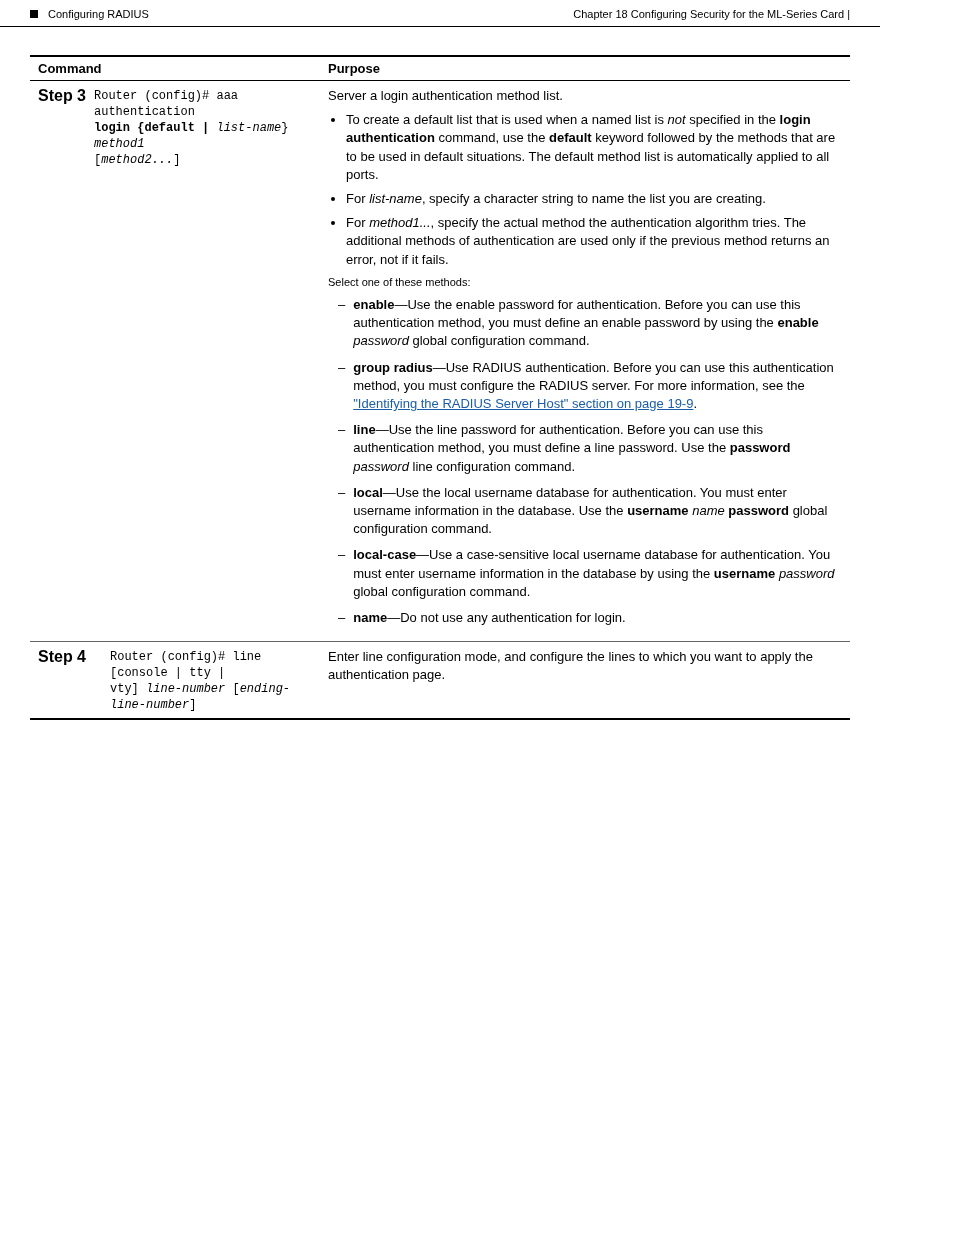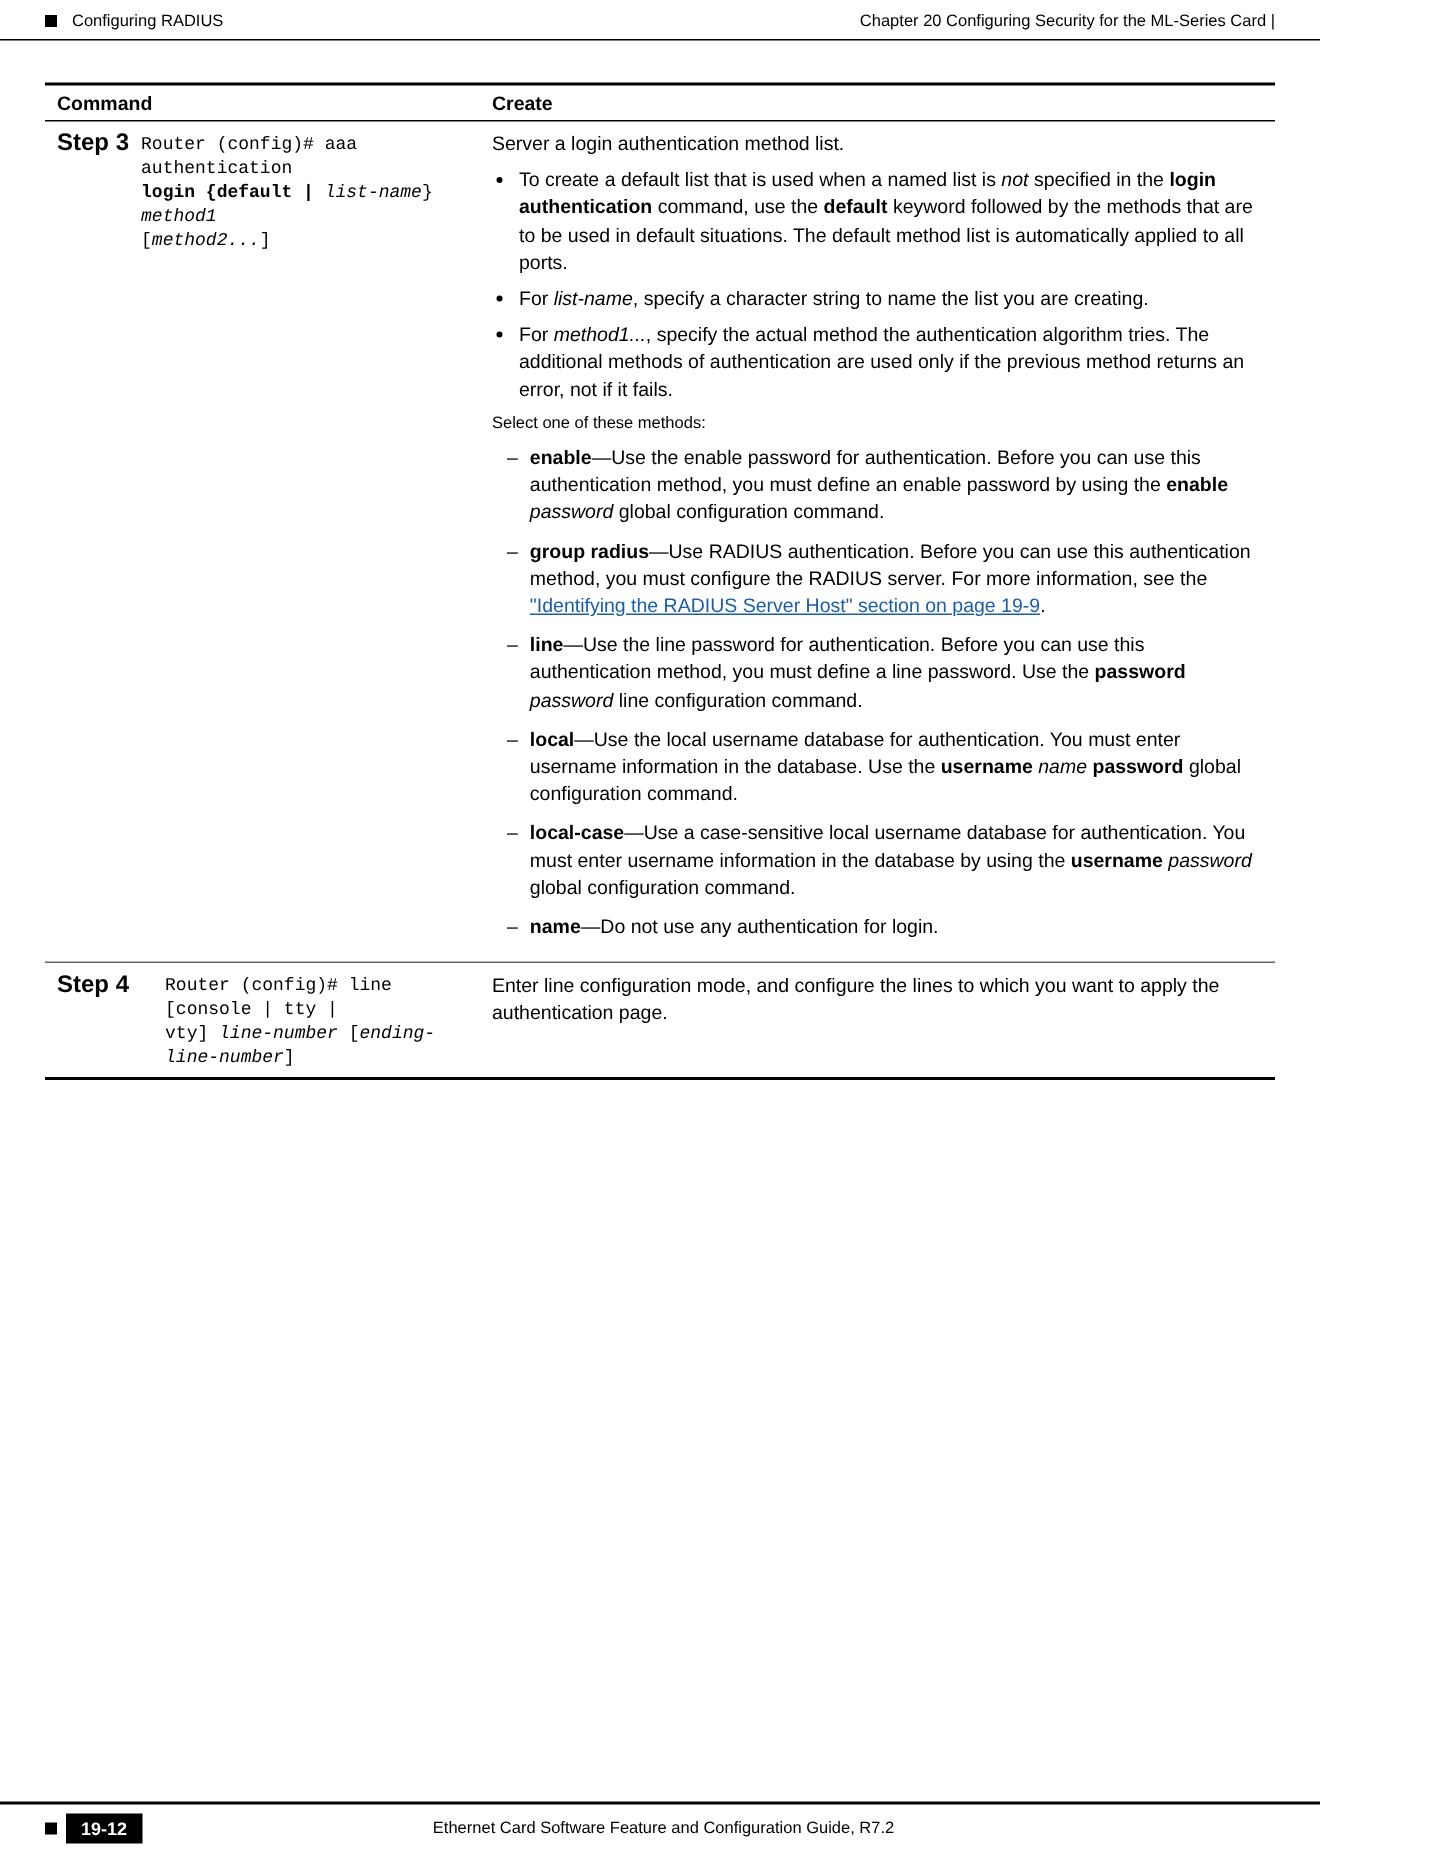--- a/index.html
+++ b/index.html
@@ -172,32 +172,32 @@
 </head>
 <body>
 
 <div class="page">
 
   <div class="header">
     <div class="header-left">
       <span class="bullet"></span>
       <span>Configuring RADIUS</span>
     </div>
-    <div class="header-right">Chapter 20 Configuring Security for the ML-Series Card  |</div>
+    <div class="header-right">Chapter 18 Configuring Security for the ML-Series Card  |</div>
   </div>
 
   <div class="main-content">
     <table class="cmd-table">
       <thead>
         <tr>
           <th class="cmd-col">
             <span>Command</span>
           </th>
           <th class="purpose-col">
-            <span>Create</span>
+            <span>Purpose</span>
           </th>
         </tr>
       </thead>
       <tbody>
 
         <tr>
           <td class="cmd-col">
             <div style="display:flex; gap: 4px; align-items: flex-start;">
               <span class="step-label">Step 3</span>
               <div>
@@ -252,21 +252,13 @@
             </div>
           </td>
           <td class="purpose-col purpose-cell">
             <p>Enter line configuration mode, and configure the lines to which you want to apply the authentication page.</p>
           </td>
         </tr>
       </tbody>
     </table>
   </div>
 
-  <div class="footer">
-    <div class="footer-left">
-      <span class="bullet"></span>
-      <span class="footer-page-num">19-12</span>
-    </div>
-    <div class="footer-title">Ethernet Card Software Feature and Configuration Guide, R7.2</div>
-    <div style="width:60px;"></div>
-  </div>
 </div>
 
 </body></html>

